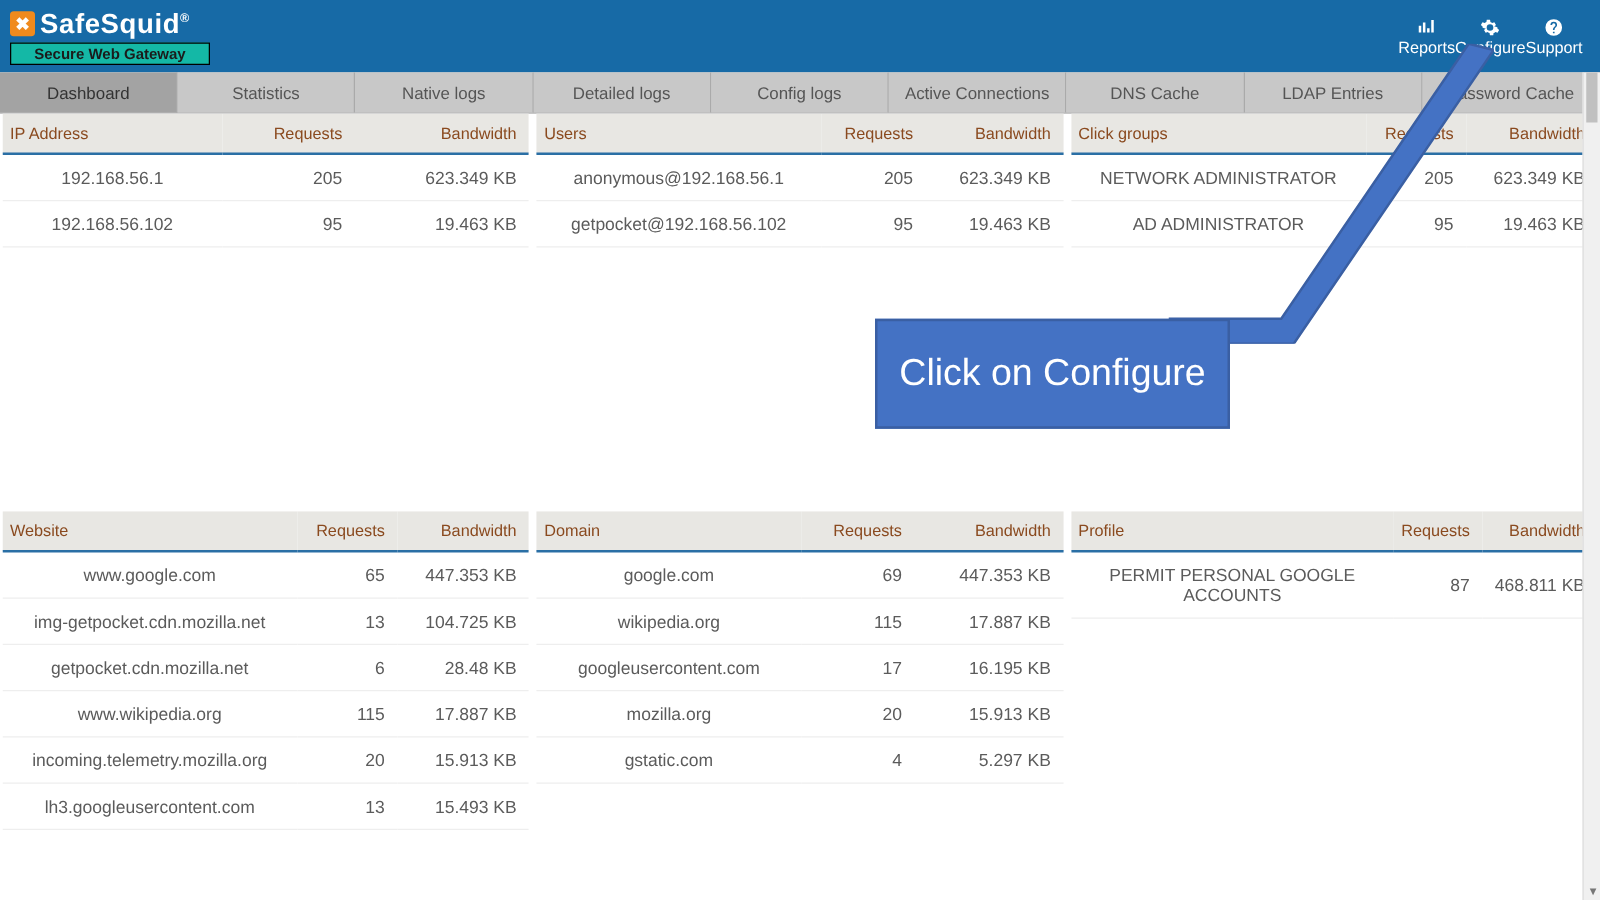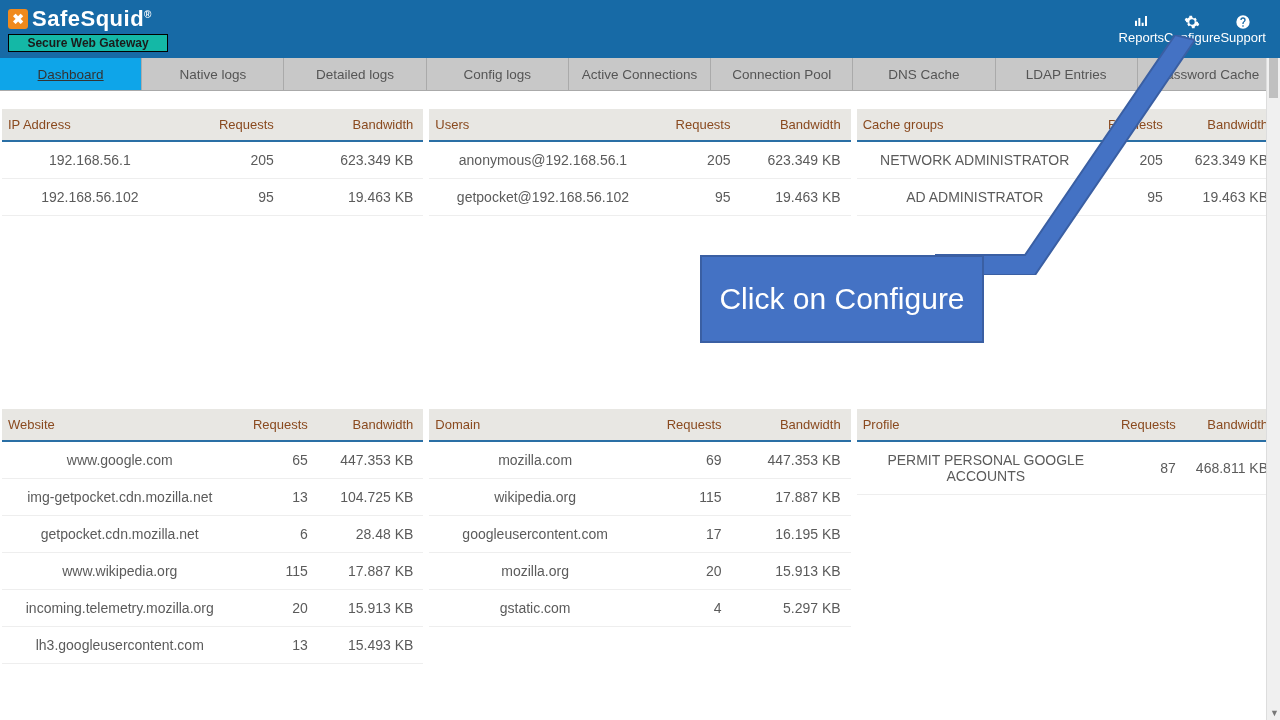--- a/index.html
+++ b/index.html
@@ -54,29 +54,29 @@
     border-bottom: 1px solid #aaa;
     height: 33px;
   }
   .tab {
     flex: 1 1 0;
     display: flex; align-items: center; justify-content: center;
     border-right: 1px solid #aaa;
     color: #555; font-size: 13.5px; cursor: pointer;
     background: #c8c8c8;
   }
-  .tab.active { background: #0ea5e9; color: #333; text-decoration: underline; }
+  .tab.active { background: #a3a3a3; color: #333; }
 
   
   .panels {
     display: grid;
     grid-template-columns: 1fr 1fr 1fr;
     grid-template-rows: 1fr 1fr;
     gap: 6px;
-    padding: 18px 2px;
+    padding: 0 2px;
     height: calc(720px - 58px - 33px);
     background: #fff;
   }
   .panel {
     background: #fff;
     position: relative;
     overflow: hidden;
     display: flex; flex-direction: column;
   }
 
@@ -172,33 +172,33 @@
       <span>Support</span>
     </div>
   </div>
 </div>
 
 <div class="tabrow">
   <div class="tab active">
       <span>Dashboard</span>
     </div>
   <div class="tab">
+      <span>Statistics</span>
+    </div>
+  <div class="tab">
       <span>Native logs</span>
     </div>
   <div class="tab">
       <span>Detailed logs</span>
     </div>
   <div class="tab">
       <span>Config logs</span>
     </div>
   <div class="tab">
       <span>Active Connections</span>
-    </div>
-  <div class="tab">
-      <span>Connection Pool</span>
     </div>
   <div class="tab">
       <span>DNS Cache</span>
     </div>
   <div class="tab">
       <span>LDAP Entries</span>
     </div>
   <div class="tab">
       <span>Password Cache</span>
     </div>
@@ -251,21 +251,21 @@
           <td>19.463 KB</td>
         </tr>
       </tbody>
     </table>
   </div>
 
   <div class="panel">
     <table>
       <thead>
           <tr>
-        <th>Cache groups</th>
+        <th>Click groups</th>
         <th>Requests</th>
         <th>Bandwidth</th>
       </tr>
         </thead>
       <tbody>
         <tr>
           <td>NETWORK ADMINISTRATOR</td>
           <td>205</td>
           <td>623.349 KB</td>
         </tr>
@@ -326,21 +326,21 @@
     <table>
       <thead>
           <tr>
         <th>Domain</th>
         <th>Requests</th>
         <th>Bandwidth</th>
       </tr>
         </thead>
       <tbody>
         <tr>
-            <td>mozilla.com</td>
+            <td>google.com</td>
             <td>69</td>
             <td>447.353 KB</td>
           </tr>
         <tr>
             <td>wikipedia.org</td>
             <td>115</td>
             <td>17.887 KB</td>
           </tr>
         <tr>
             <td>googleusercontent.com</td>

